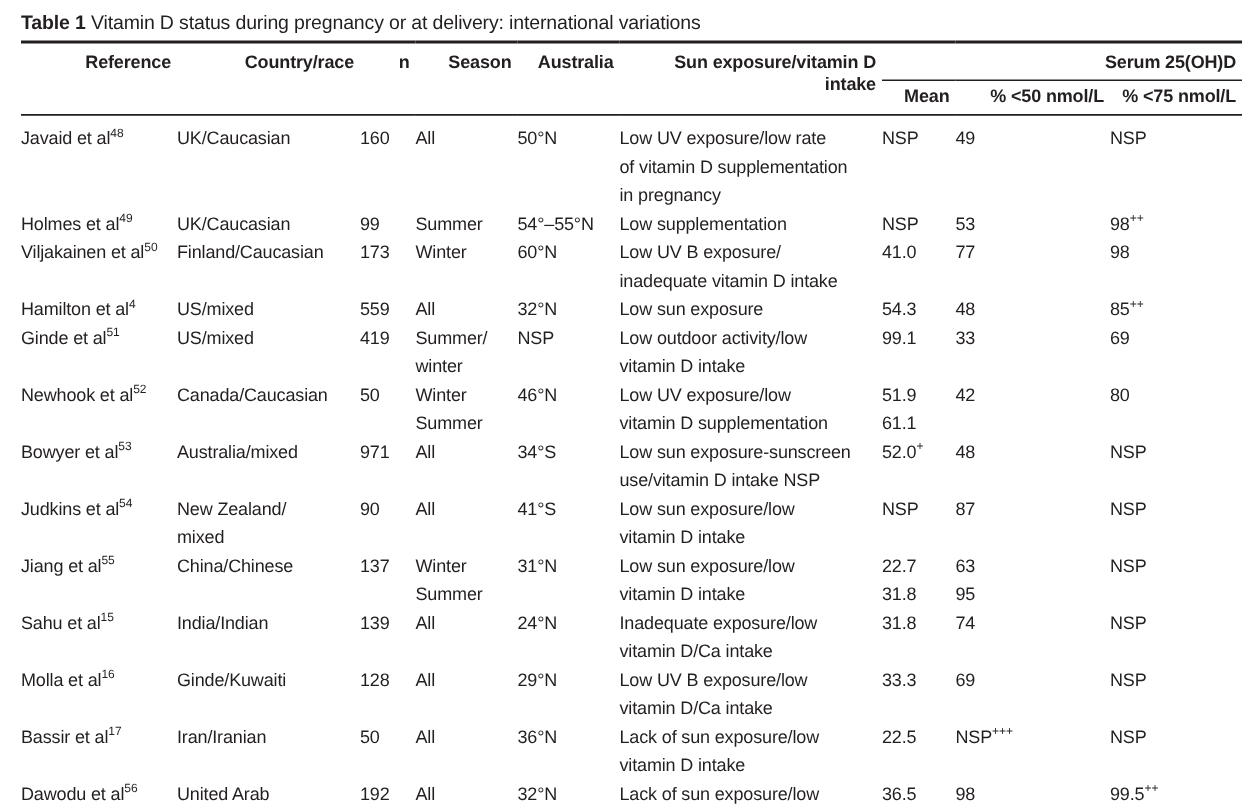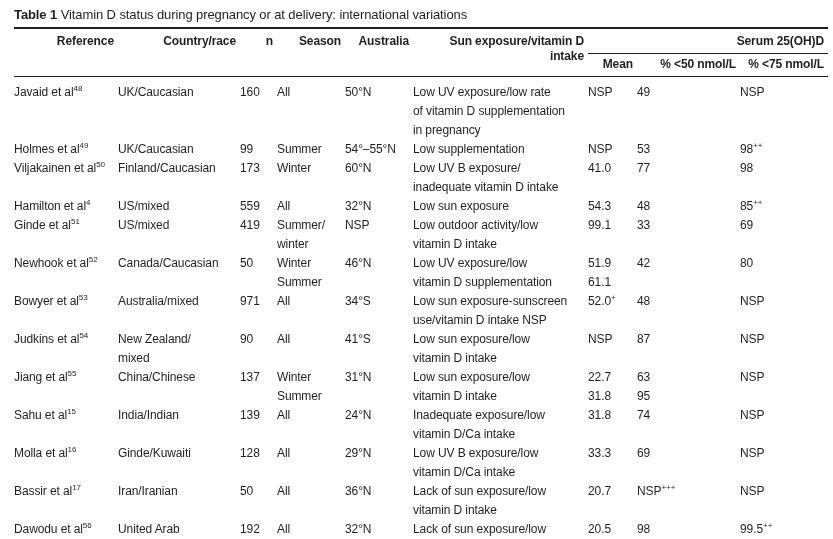--- a/index.html
+++ b/index.html
@@ -433,21 +433,21 @@
             <div class="line">All</div>
           </td>
           <td>
             <div class="line">36°N</div>
           </td>
           <td>
             <div class="line">Lack of sun exposure/low</div>
             <div class="line">vitamin D intake</div>
           </td>
           <td>
-            <div class="line">20.7</div>
+            <div class="line">22.5</div>
           </td>
           <td>
             <div class="line">NSP<sup>+++</sup></div>
           </td>
           <td>
             <div class="line">NSP</div>
           </td>
         </tr>
         <tr>
           <td>
@@ -462,21 +462,21 @@
           <td>
             <div class="line">All</div>
           </td>
           <td>
             <div class="line">32°N</div>
           </td>
           <td>
             <div class="line">Lack of sun exposure/low</div>
           </td>
           <td>
-            <div class="line">20.5</div>
+            <div class="line">36.5</div>
           </td>
           <td>
             <div class="line">98</div>
           </td>
           <td>
             <div class="line">99.5<sup>++</sup></div>
           </td>
         </tr>
       </tbody>
   </table>

